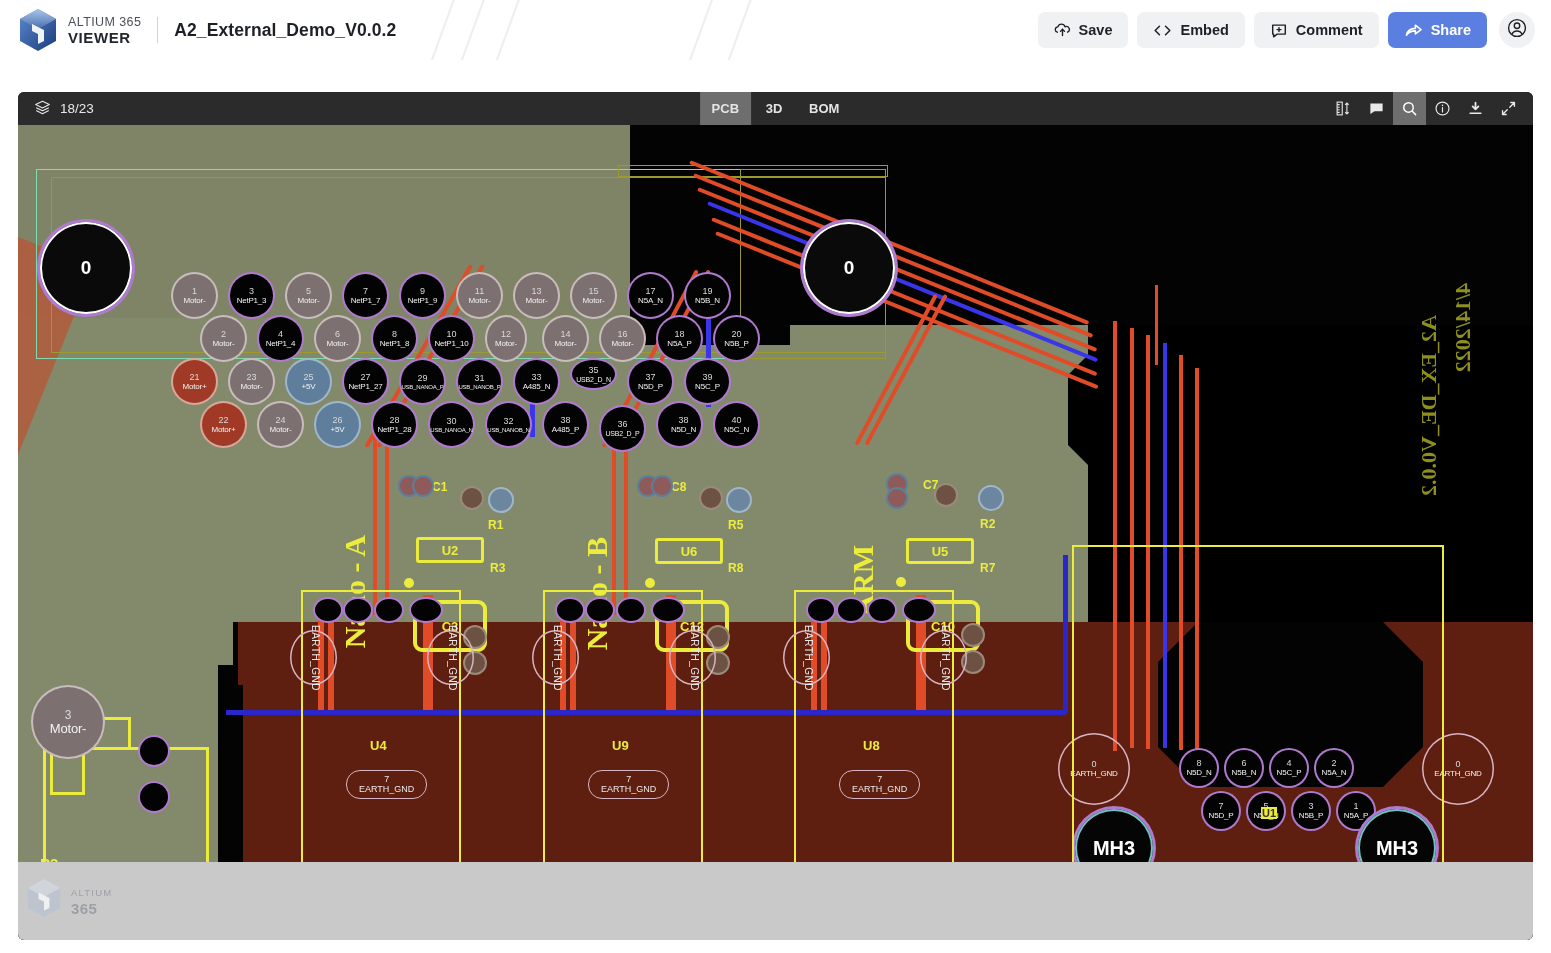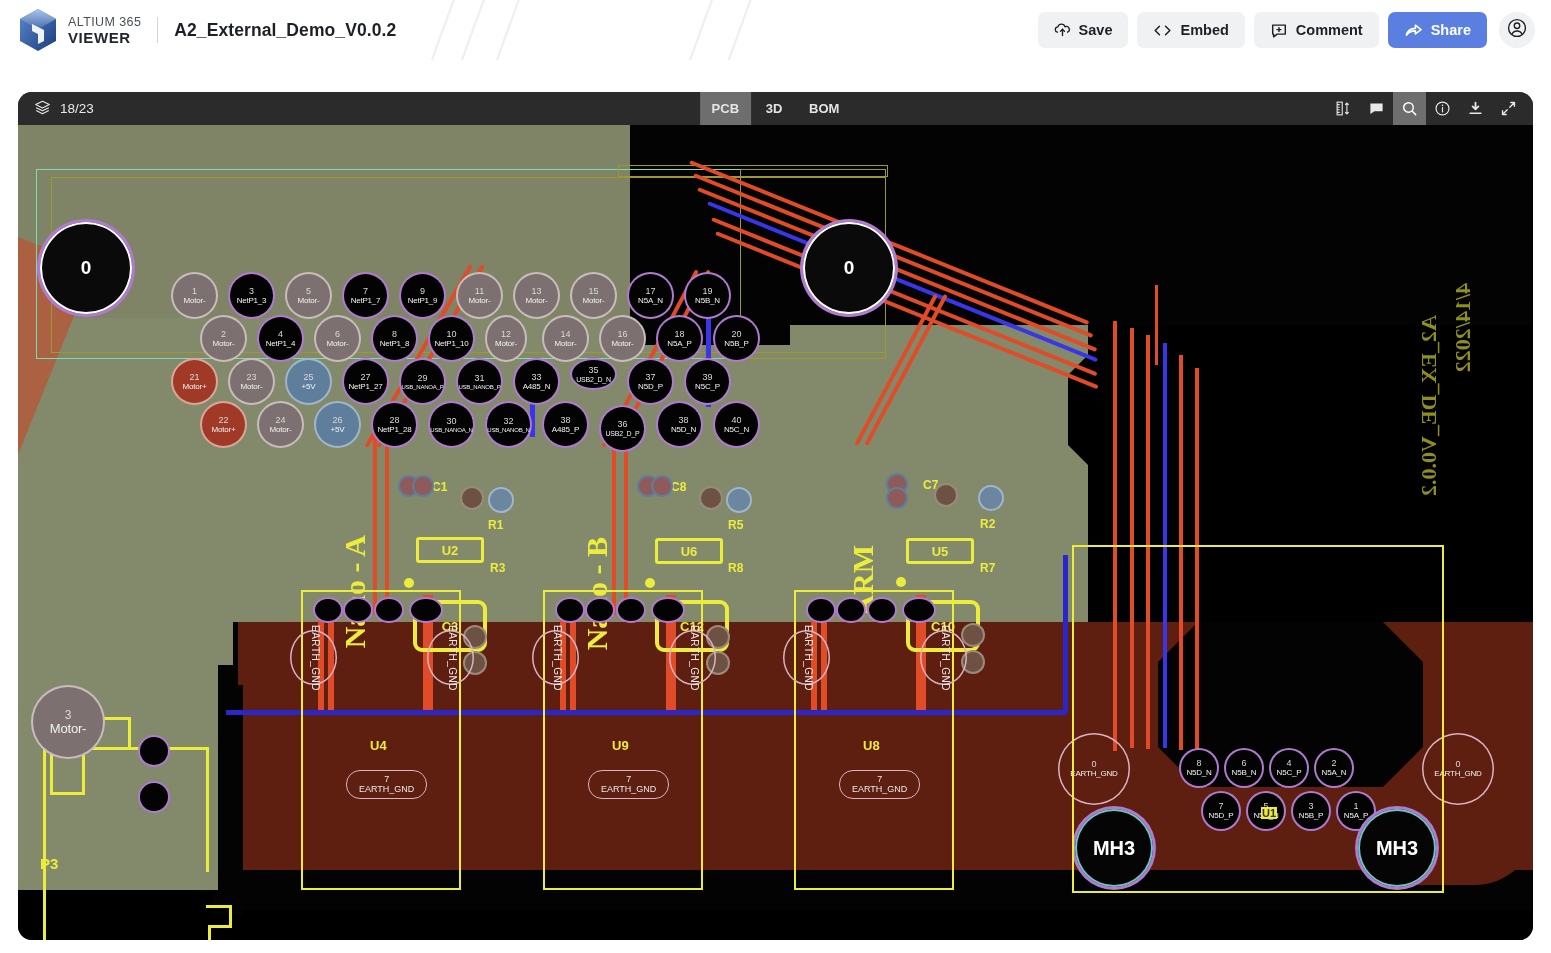--- a/index.html
+++ b/index.html
@@ -41,21 +41,21 @@
   }
 
   
   .wm { position: absolute; inset: 0; overflow: hidden; pointer-events: none; }
   .wm i { position: absolute; width: 2px; background: #eceef1; transform: rotate(20deg); }
 
   
   .viewer {
     position: absolute; left: 18px; top: 92px;
     width: 1515px; height: 848px;
-    background: #2b2b2b; border-radius: 14px; overflow: hidden;
+    background: #2b2b2b; border-radius: 6px; overflow: hidden;
     z-index: 10;
   }
   .vtoolbar {
     position: absolute; left: 0; top: 0; width: 100%; height: 33px;
     background: #2b2b2b; display: flex; align-items: center; z-index: 20;
   }
   .layer-chip { display: flex; align-items: center; gap: 9px; margin-left: 16px; color: #e8e8e8; font-size: 13.5px; }
   .center-tabs { position: absolute; left: 50%; transform: translateX(-50%); display: flex; height: 33px; }
   .tab {
     display: flex; align-items: center; justify-content: center;
@@ -754,18 +754,33 @@
           <span class="nn">EARTH_GND</span>
         </div>
 
         <div class="ylw-outline" style="left:1054px;top:420px;width:372px;height:348px;"></div>
 
         <div class="mirrortext" style="left:1432px;top:158px;font-size:22px;">4/14/2022</div>
         <div class="mirrortext" style="left:1398px;top:190px;font-size:22px;">A2_EX_DE_V0.0.2</div>
 
       </div>
 
+      <div class="bottom-strip">
+        <div class="a365-mini">
+          <span>
+            <svg width="36" height="40" viewBox="0 0 40 44">
+              <path d="M20 1 L38 11 L38 33 L20 43 L2 33 L2 11 Z" fill="#b9c3d2"></path>
+              <path d="M20 1 L38 11 L20 21 L2 11 Z" fill="#d3dae4"></path>
+              <path d="M14 16 L26 22 L26 33 L20 36 L20 26 L14 23 Z" fill="#ffffff"></path>
+            </svg>
+          </span>
+          <span>
+            <span class="t1">ALTIUM</span><br>
+            <span class="t2">365</span>
+          </span>
+        </div>
+      </div>
     </div>
   </div>
 
   <div class="searchpanel">
   </div>
 </div>
 
 </body></html>

